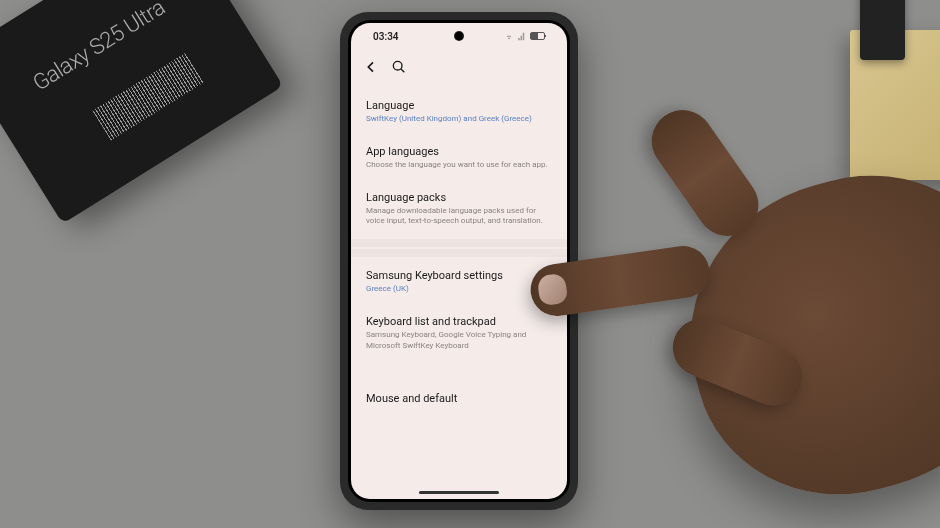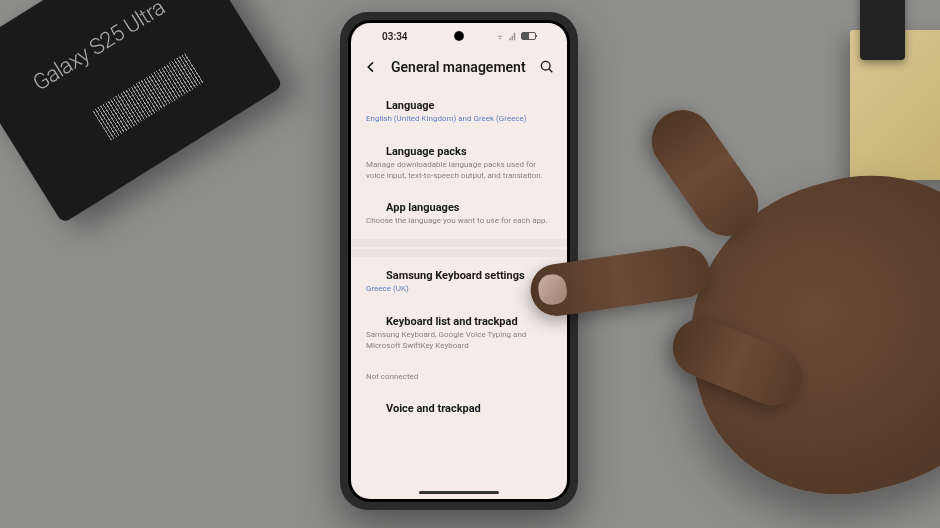--- a/index.html
+++ b/index.html
@@ -110,21 +110,21 @@
       overflow: hidden;
       position: relative;
     }
     
     
     .status-bar {
       height: 26px;
       display: flex;
       justify-content: space-between;
       align-items: center;
-      padding: 0 31px;
+      padding: 0 22px;
       font-size: 9px;
       font-weight: 600;
       color: #222;
     }
     .status-left {
       font-size: 10px;
     }
     .status-right {
       display: flex;
       gap: 3px;
@@ -180,23 +180,22 @@
     
     .settings-list {
       padding: 0 13px;
     }
     .setting-item {
       padding: 10px 2px;
     }
     .setting-title {
       font-size: 11px;
       color: #1a1a1a;
-      font-weight: 700;
+      font-weight: 400;
       margin-bottom: 2px;
-      margin-left: 20px;
     }
     .setting-subtitle {
       font-size: 8px;
       color: #8a8280;
       line-height: 1.35;
     }
     .setting-subtitle.link {
       color: #5a7fc4;
     }
     .section-gap {
@@ -303,65 +302,63 @@
           <div class="battery">
               <div class="battery-fill"></div>
             </div>
         </div>
       </div>
 
       <div class="header">
         <svg class="back-btn" width="16" height="16" viewBox="0 0 24 24">
             <path fill="none" stroke="#1a1a1a" stroke-width="2.5" d="M15 5l-7 7 7 7"></path>
           </svg>
-        <div class="header-title">General management</div>
         <svg class="search-btn" width="16" height="16" viewBox="0 0 24 24">
             <circle cx="10" cy="10" r="6.5" fill="none" stroke="#1a1a1a" stroke-width="2"></circle>
             <path stroke="#1a1a1a" stroke-width="2" d="M15 15l5 5"></path>
           </svg>
       </div>
 
       <div class="settings-list">
 
         <div class="setting-item">
           <div class="setting-title">Language</div>
-          <div class="setting-subtitle link">English (United Kingdom) and Greek (Greece)</div>
+          <div class="setting-subtitle link">SwiftKey (United Kingdom) and Greek (Greece)</div>
+        </div>
+
+        <div class="setting-item">
+          <div class="setting-title">App languages</div>
+          <div class="setting-subtitle">Choose the language you want to use for each app.</div>
         </div>
 
         <div class="setting-item">
           <div class="setting-title">Language packs</div>
           <div class="setting-subtitle">Manage downloadable language packs used for voice input, text-to-speech output, and translation.</div>
         </div>
 
-        <div class="setting-item">
-          <div class="setting-title">App languages</div>
-          <div class="setting-subtitle">Choose the language you want to use for each app.</div>
-        </div>
-
         <div class="section-gap"></div>
 
 
         <div class="section-gap"></div>
 
         <div class="setting-item">
           <div class="setting-title">Samsung Keyboard settings</div>
           <div class="setting-subtitle link">Greece (UK)</div>
         </div>
 
         <div class="setting-item">
           <div class="setting-title">Keyboard list and trackpad</div>
           <div class="setting-subtitle">Samsung Keyboard, Google Voice Typing and Microsoft SwiftKey Keyboard</div>
         </div>
 
         <div class="setting-item">
-          <div class="setting-subtitle">Not connected</div>
-        </div>
-
-        <div class="setting-item">
-          <div class="setting-title">Voice and trackpad</div>
+        </div>
+
+        <div class="setting-item">
+          <div class="setting-title">Mouse and default</div>
         </div>
 
       </div>
 
       <div class="nav-bar"></div>
     </div>
   </div>
 </div>
 
 <div class="hand">

